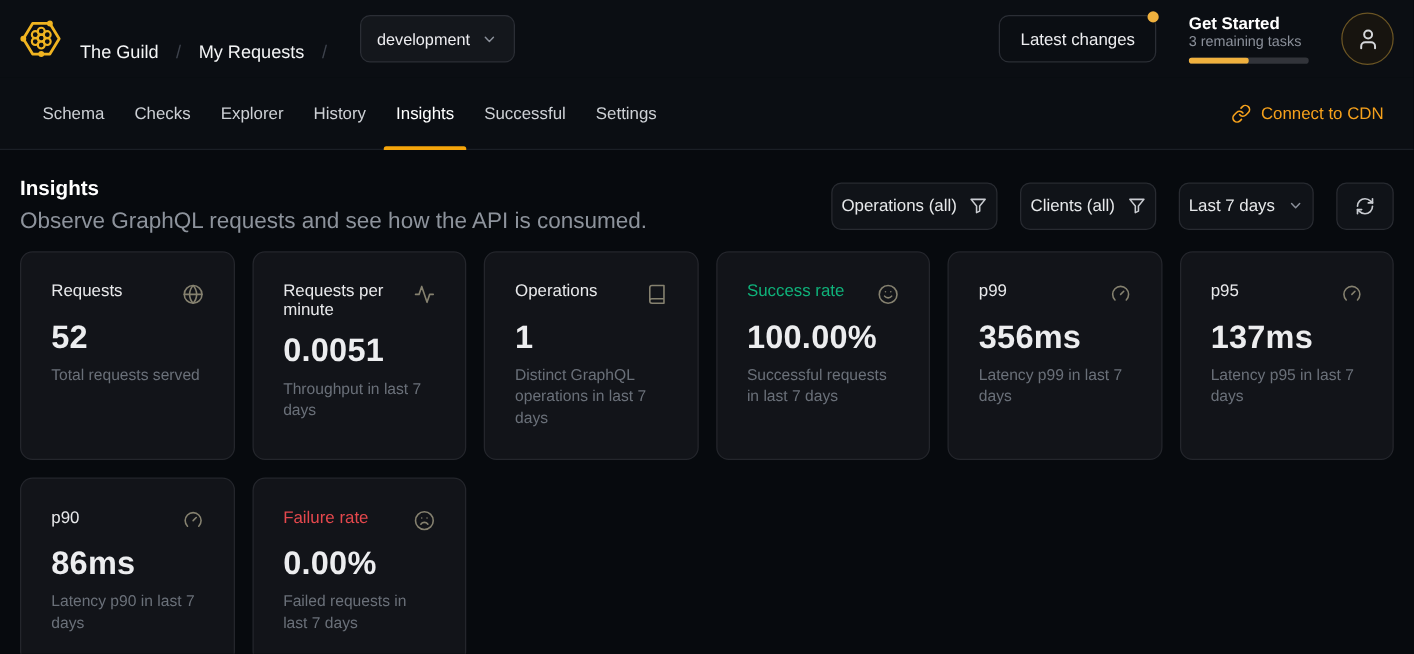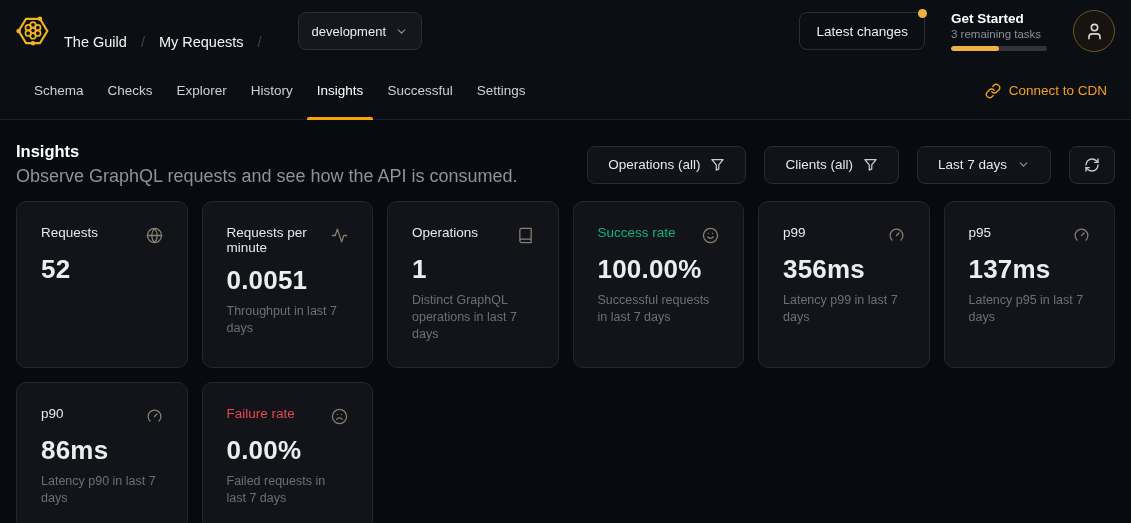--- a/index.html
+++ b/index.html
@@ -15,21 +15,21 @@
   
   .header {
     height: 62px; background: #0b0e13;
     display: flex; align-items: center; padding: 0 16px;
   }
   .logo { width: 34px; height: 34px; margin-right: 14px; flex: none; }
   .crumbs { display: flex; align-items: flex-end; gap: 14px; font-size: 14.5px; font-weight: 500; }
   .crumb { color: #f4f5f6; cursor: pointer; }
   .crumb-sep { color: #3e434d; font-weight: 400; }
   .target-btn {
-    margin-left: 22px; display: flex; align-items: center; gap: 9px;
+    margin-left: 12px; display: flex; align-items: center; gap: 9px;
     background: #14171c; border: 1px solid #2b2e35; border-radius: 8px;
     height: 38px; padding: 0 13px; color: #ededf0; font-size: 13px; cursor: pointer;
   }
   .header-right { margin-left: auto; display: flex; align-items: center; gap: 26px; }
   .latest-btn {
     position: relative; background: transparent; border: 1px solid #2b2e35;
     border-radius: 8px; height: 38px; padding: 0 16px;
     color: #ededf0; font-size: 13.5px; font-weight: 500; cursor: pointer;
     font-family: "Liberation Sans", sans-serif;
   }
@@ -75,21 +75,21 @@
   .section-head {
     display: flex; justify-content: space-between; align-items: center;
     margin: 22px 0 14px 0;
   }
   .page-title { font-size: 16.5px; font-weight: 700; color: #fff; }
   .page-sub { font-size: 18px; color: #8d939c; margin-top: 5px; }
   .filters { display: flex; gap: 18px; align-items: center; }
   .filter-btn {
     display: flex; align-items: center; gap: 10px;
     background: #101318; border: 1px solid #282b31; border-radius: 8px;
-    height: 38px; padding: 0 20px; color: #e6e8ea; font-size: 13.5px;
+    height: 38px; padding: 0 7px; color: #e6e8ea; font-size: 13.5px;
     font-weight: 500; cursor: pointer; font-family: "Liberation Sans", sans-serif;
   }
   .icon-btn { padding: 0 14px; }
   .f-icon { color: #c9ccd1; }
 
   
   .grid {
     display: grid; grid-template-columns: repeat(6, 1fr); gap: 14px;
   }
   .card {
@@ -235,20 +235,21 @@
         <span class="card-title">Requests</span>
         <span class="card-icon">
           <svg width="17" height="17" viewBox="0 0 24 24" fill="none" stroke="currentColor" stroke-width="1.8" stroke-linecap="round" stroke-linejoin="round">
               <circle cx="12" cy="12" r="10"></circle>
               <path d="M12 2a15.3 15.3 0 0 1 4 10 15.3 15.3 0 0 1-4 10 15.3 15.3 0 0 1-4-10 15.3 15.3 0 0 1 4-10z"></path>
               <path d="M2 12h20"></path>
             </svg>
         </span>
       </div>
       <div class="card-value">52</div>
+      <div class="card-desc">Total requests served</div>
     </div>
 
     <div class="card">
       <div class="card-head">
         <span class="card-title">Requests per minute</span>
         <span class="card-icon">
           <svg width="17" height="17" viewBox="0 0 24 24" fill="none" stroke="currentColor" stroke-width="1.8" stroke-linecap="round" stroke-linejoin="round">
               <polyline points="22 12 18 12 15 21 9 3 6 12 2 12"></polyline>
             </svg>
         </span>

